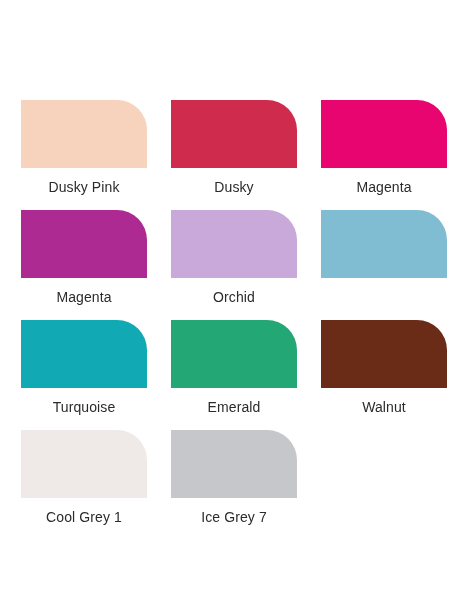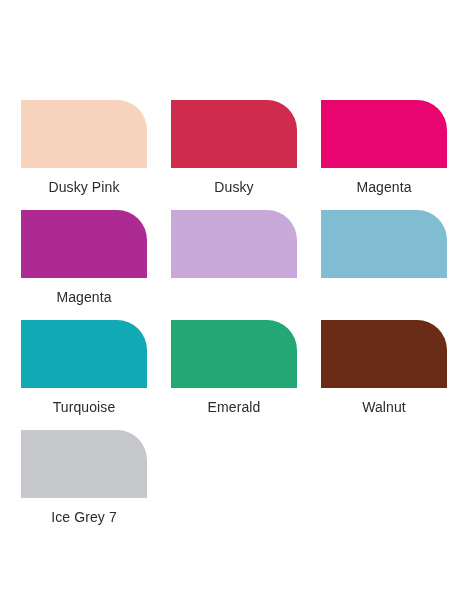--- a/index.html
+++ b/index.html
@@ -80,20 +80,21 @@
       <span class="swatch-label" style="color: rgb(43, 43, 43);">Magenta</span>
     </div>
 
     <div class="swatch-cell">
       <span class="swatch-chip" style="background-color: rgb(172, 42, 146);"></span>
       <span class="swatch-label" style="color: rgb(43, 43, 43);">Magenta</span>
     </div>
 
     <div class="swatch-cell">
       <span class="swatch-chip" style="background-color: rgb(201, 168, 218);"></span>
+      <span class="swatch-label" style="color: rgb(43, 43, 43);">Orchid</span>
     </div>
 
     <div class="swatch-cell">
       <span class="swatch-chip" style="background-color: rgb(129, 189, 210);"></span>
     </div>
 
     <div class="swatch-cell">
       <span class="swatch-chip" style="background-color: rgb(17, 170, 180);"></span>
       <span class="swatch-label" style="color: rgb(43, 43, 43);">Turquoise</span>
     </div>
@@ -102,20 +103,24 @@
       <span class="swatch-chip" style="background-color: rgb(35, 168, 117);"></span>
       <span class="swatch-label" style="color: rgb(43, 43, 43);">Emerald</span>
     </div>
 
 
     <div class="swatch-cell">
       <span class="swatch-chip" style="background-color: rgb(107, 44, 23);"></span>
       <span class="swatch-label" style="color: rgb(43, 43, 43); text-align: center;">Walnut</span>
     </div>
 
+    <div class="swatch-cell">
+      <span class="swatch-chip" style="background-color: rgb(239, 234, 231);"></span>
+      <span class="swatch-label" style="color: rgb(43, 43, 43);">Cool Grey 1</span>
+    </div>
 
     <div class="swatch-cell">
       <span class="swatch-chip" style="background-color: rgb(198, 199, 202);"></span>
       <span class="swatch-label" style="color: rgb(43, 43, 43);">Ice Grey 7</span>
     </div>
 
   </div>
 </div>
 
 </body></html>

